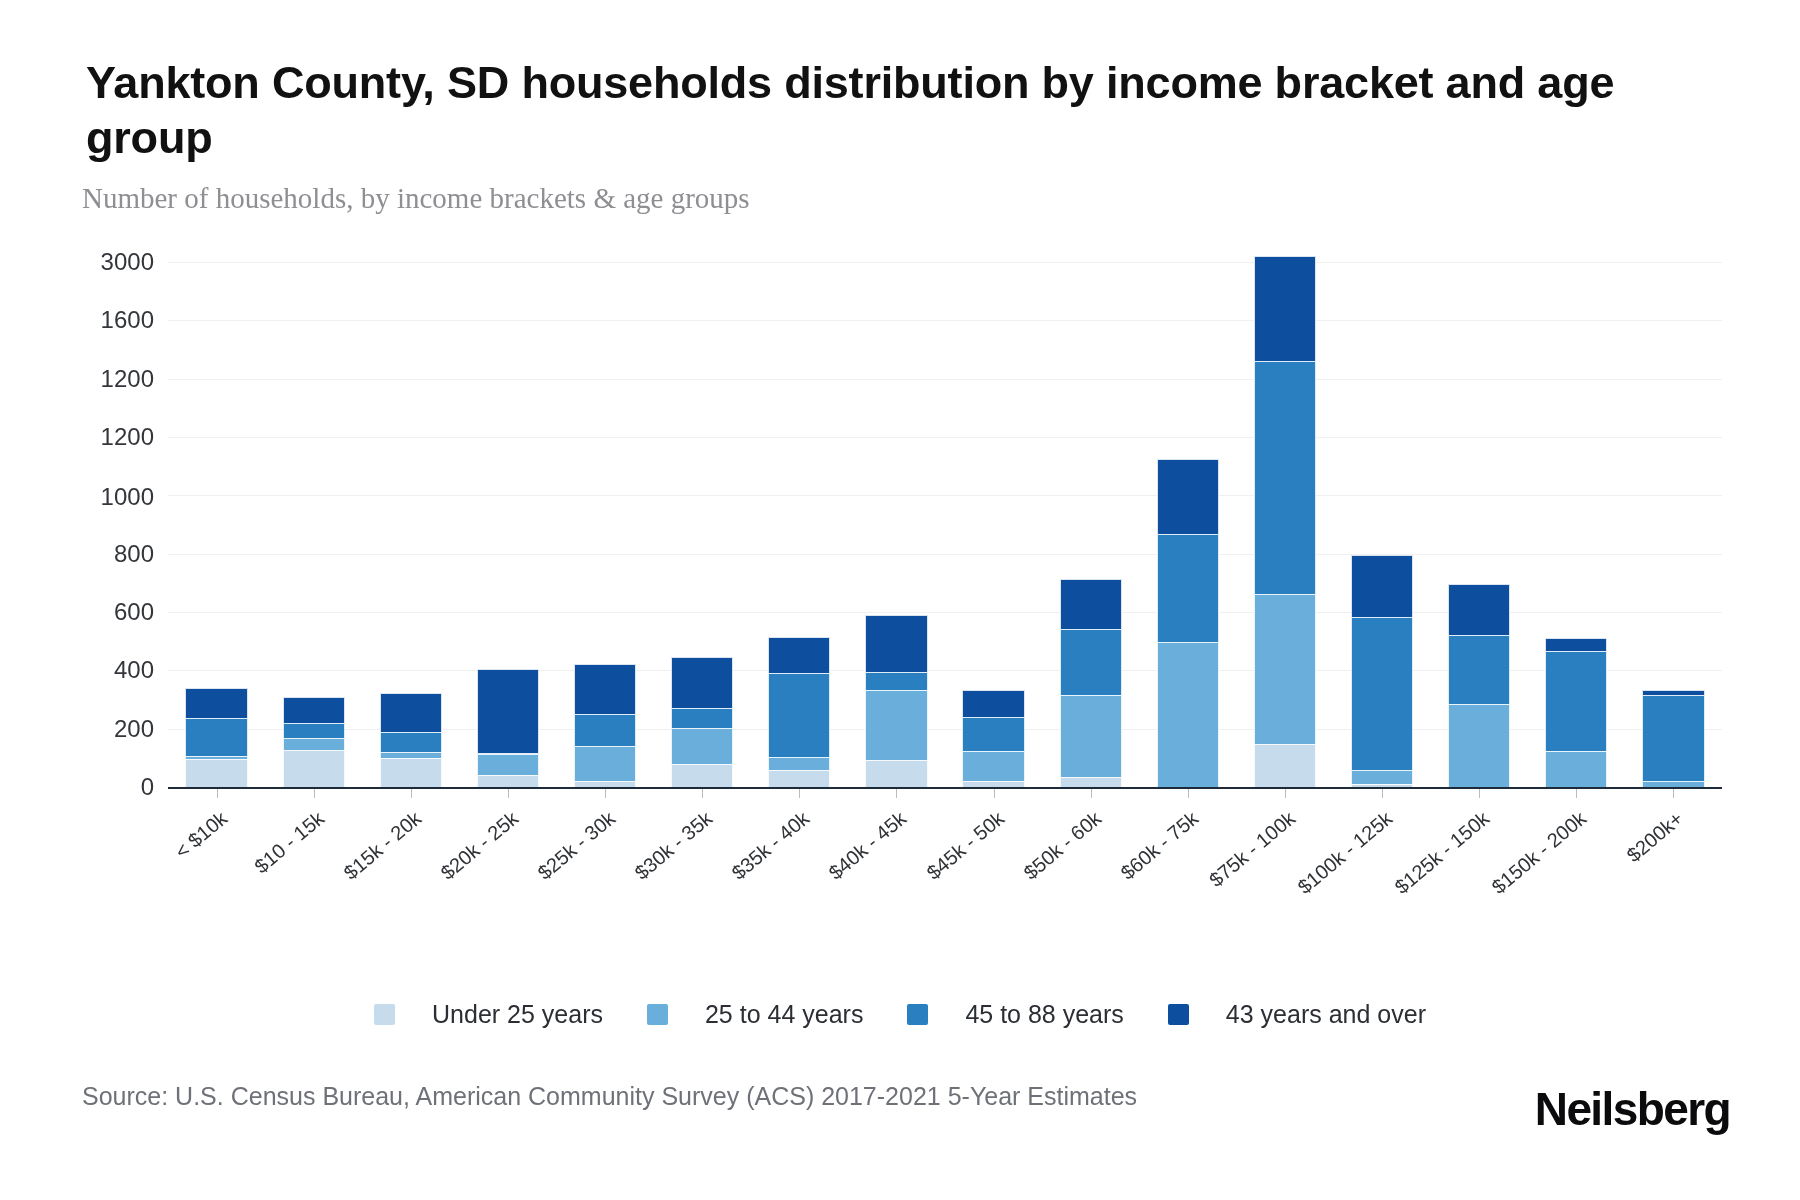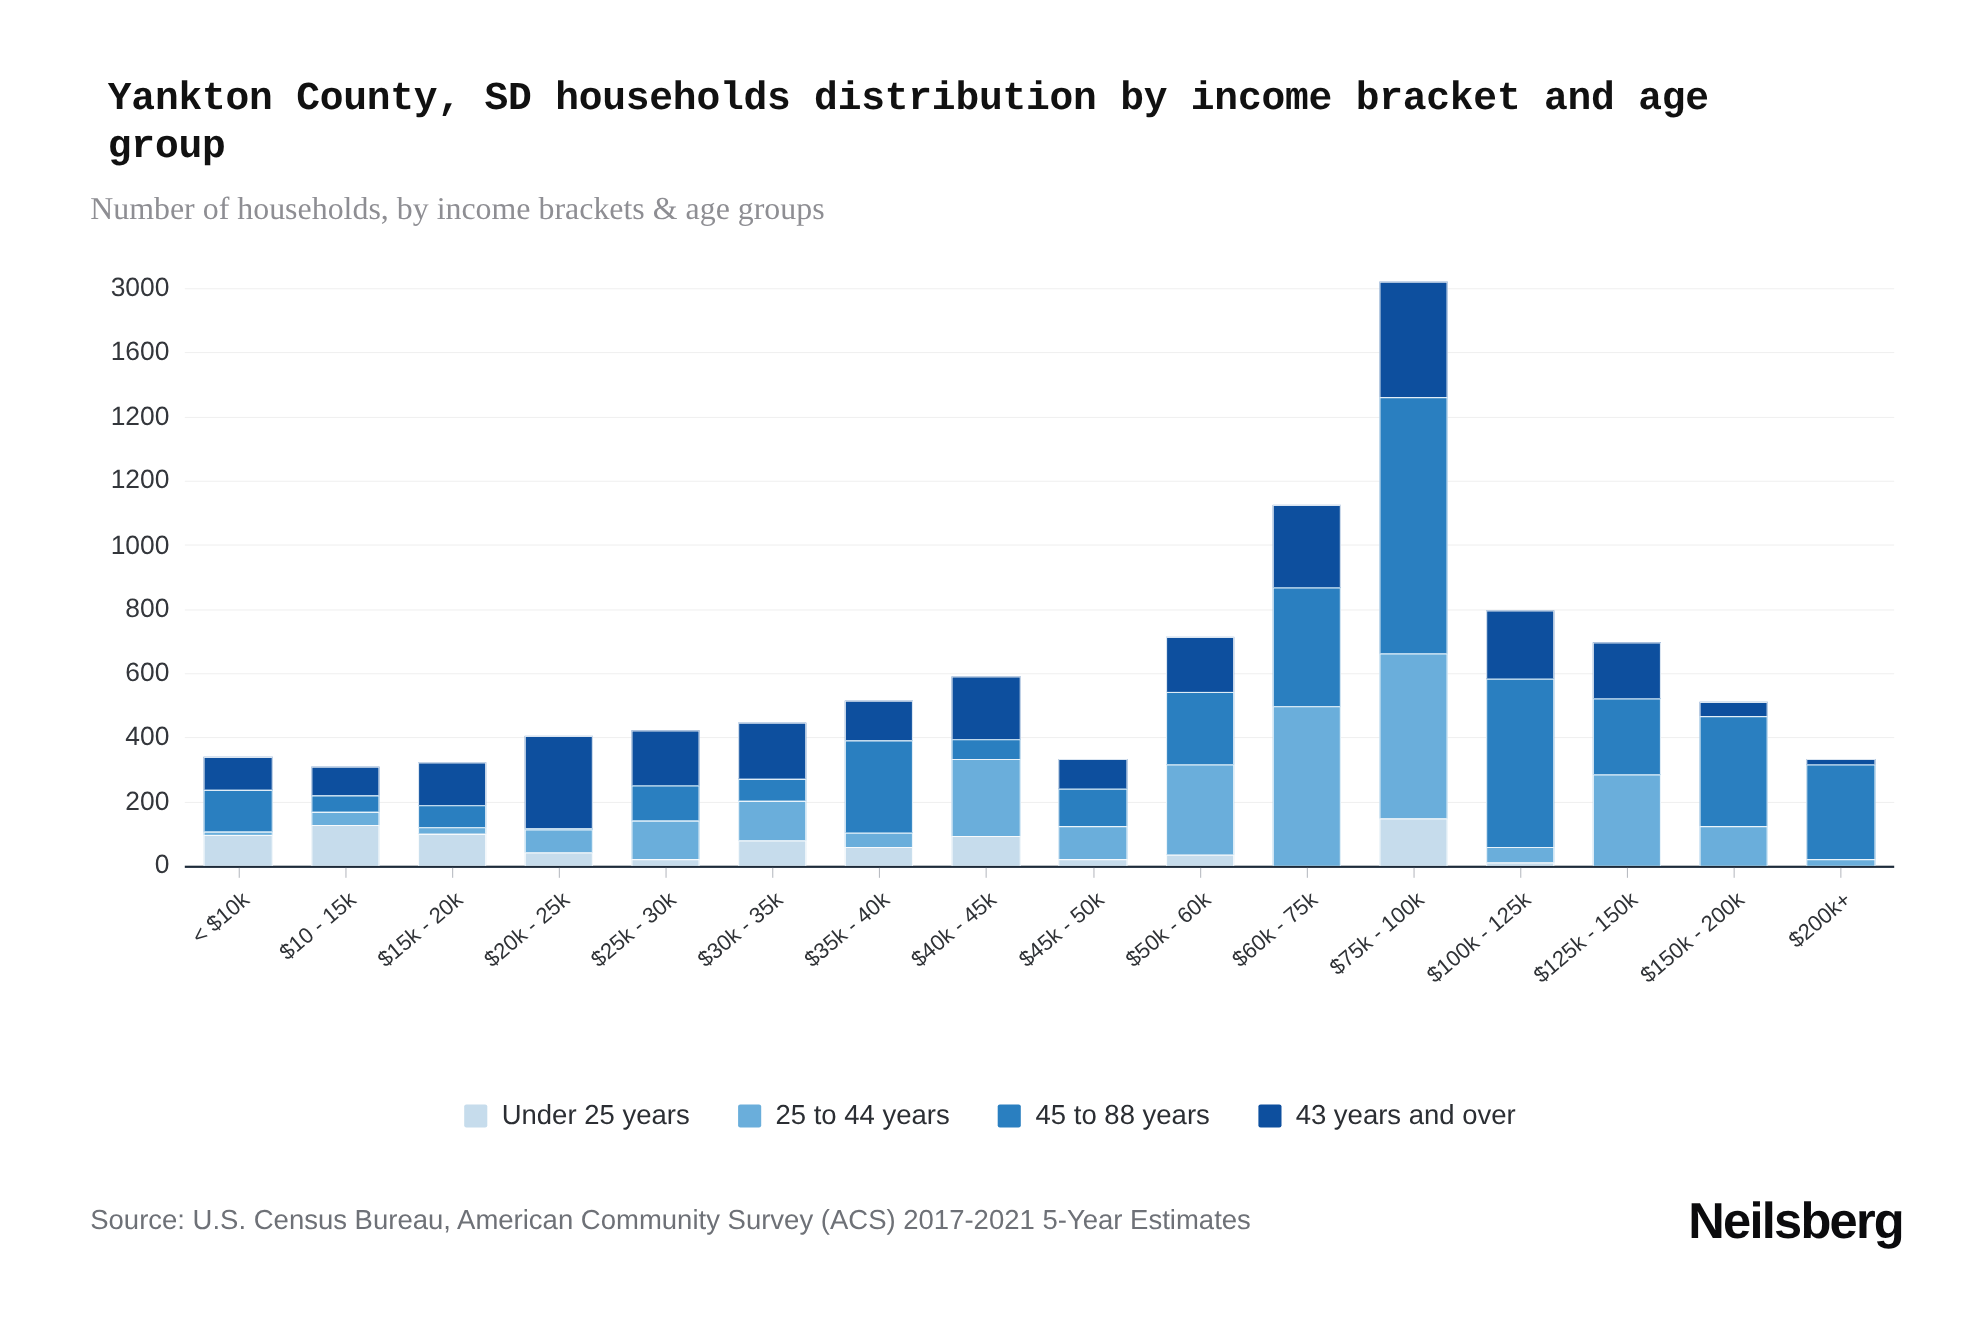--- a/index.html
+++ b/index.html
@@ -23,27 +23,27 @@
   }
 
   
   .header {
     position: absolute;
     left: 82px;
     top: 52px;
     width: 1640px;
   }
   .chart-title {
-    font-family: Liberation Mono, monospace;
+    font-family: Liberation Sans, sans-serif;
     font-weight: bold;
-    font-size: 36px;
+    font-size: 45px;
     line-height: 1.22;
     letter-spacing: -0.2px;
     color: #111111;
-    margin: 16px;
+    margin: 4px;
     max-width: 1580px;
   }
   .chart-subtitle {
     font-family: "Liberation Serif", serif;
     font-weight: normal;
     font-size: 29px;
     line-height: 1.3;
     color: #8e8e93;
     margin: 14px 0 0 0;
   }
@@ -174,30 +174,31 @@
   .legend-swatch {
     width: 21px;
     height: 21px;
     border-radius: 2px;
     display: inline-block;
   }
   .legend-label {
     font-size: 25px;
     color: #2b2e33;
     font-family: "Liberation Sans", sans-serif;
+    margin-left: 24px;
   }
 
   
   .footer {
     position: absolute;
     left: 82px;
     right: 70px;
     top: 1082px;
     display: flex;
-    align-items: center;
+    align-items: flex-start;
     justify-content: space-between;
   }
   .source {
     font-size: 25px;
     color: #6e7177;
     font-family: "Liberation Sans", sans-serif;
   }
   .brand {
     font-size: 46px;
     font-weight: bold;

